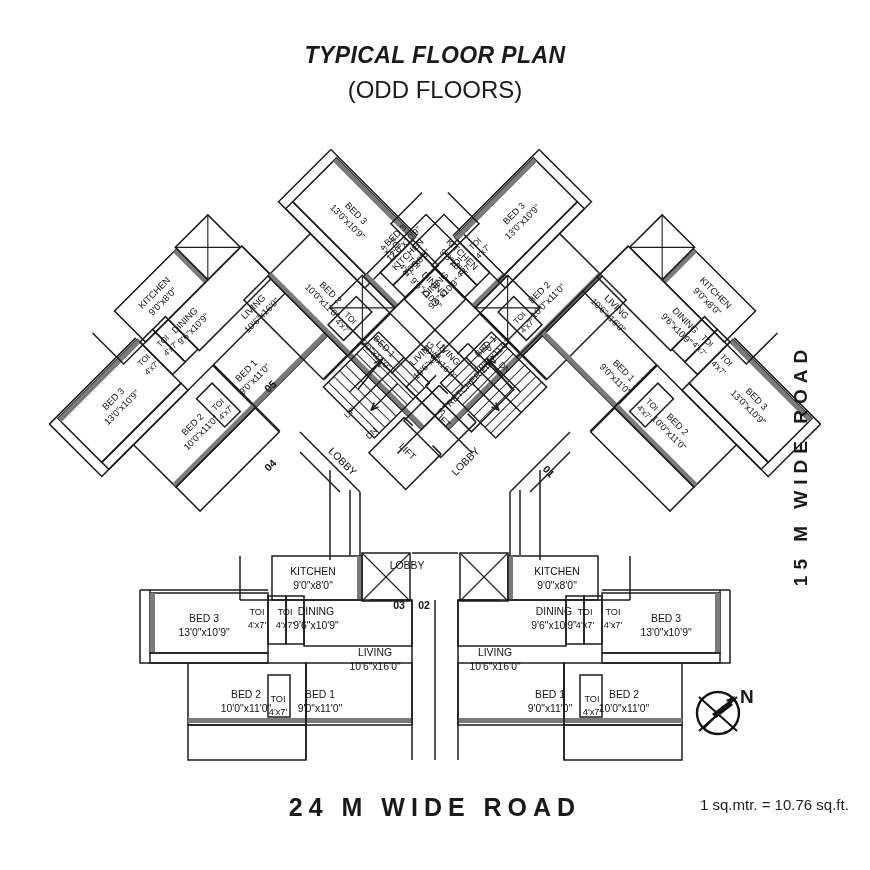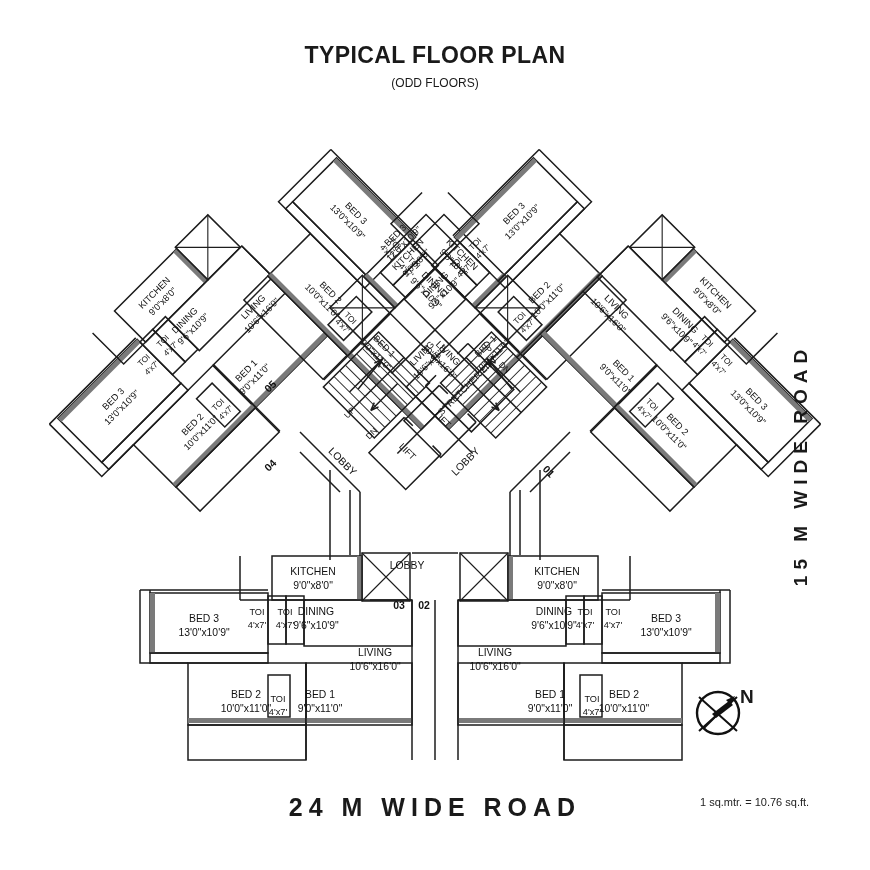--- a/index.html
+++ b/index.html
@@ -10,35 +10,36 @@
     position:relative;
     overflow:hidden;
   }
   #plan-root{position:absolute;inset:0;}
   .title-block{
     position:absolute;top:42px;left:0;width:870px;text-align:center;
   }
   .main-title{
     font-size:23px;font-weight:bold;letter-spacing:.4px;line-height:1.2;
     margin:0;
+    font-style:italic;
   }
   .sub-title{
-    font-size:12px;font-weight:normal;line-height:1.2;margin:6px 0 0 0;
+    font-size:24px;font-weight:normal;line-height:1.2;margin:6px 0 0 0;
   }
   .road-bottom{
     position:absolute;left:0;width:870px;top:793px;text-align:center;
     font-size:25px;font-weight:bold;letter-spacing:6px;
   }
   .road-right{
     position:absolute;left:790px;top:300px;width:330px;
     text-align:center;font-size:19px;font-weight:bold;letter-spacing:6px;
     transform:rotate(-90deg);transform-origin:165px 165px;
   }
   .scale-note{
-    position:absolute;left:700px;top:796px;font-size:11px;color:#222;
+    position:absolute;left:700px;top:796px;font-size:15px;color:#222;
     white-space:nowrap;
   }
   .north-label{
     position:absolute;left:740px;top:686px;font-size:19px;font-weight:bold;
   }
   svg{position:absolute;left:0;top:0;}
   .w   {fill:none;stroke:#1d1d1d;stroke-width:1.5;}
   .wt  {fill:none;stroke:#1d1d1d;stroke-width:1.1;}
   .wall-fill{fill:#7a7a7a;stroke:none;}
   .hatch{fill:none;stroke:#2b2b2b;stroke-width:1;}

